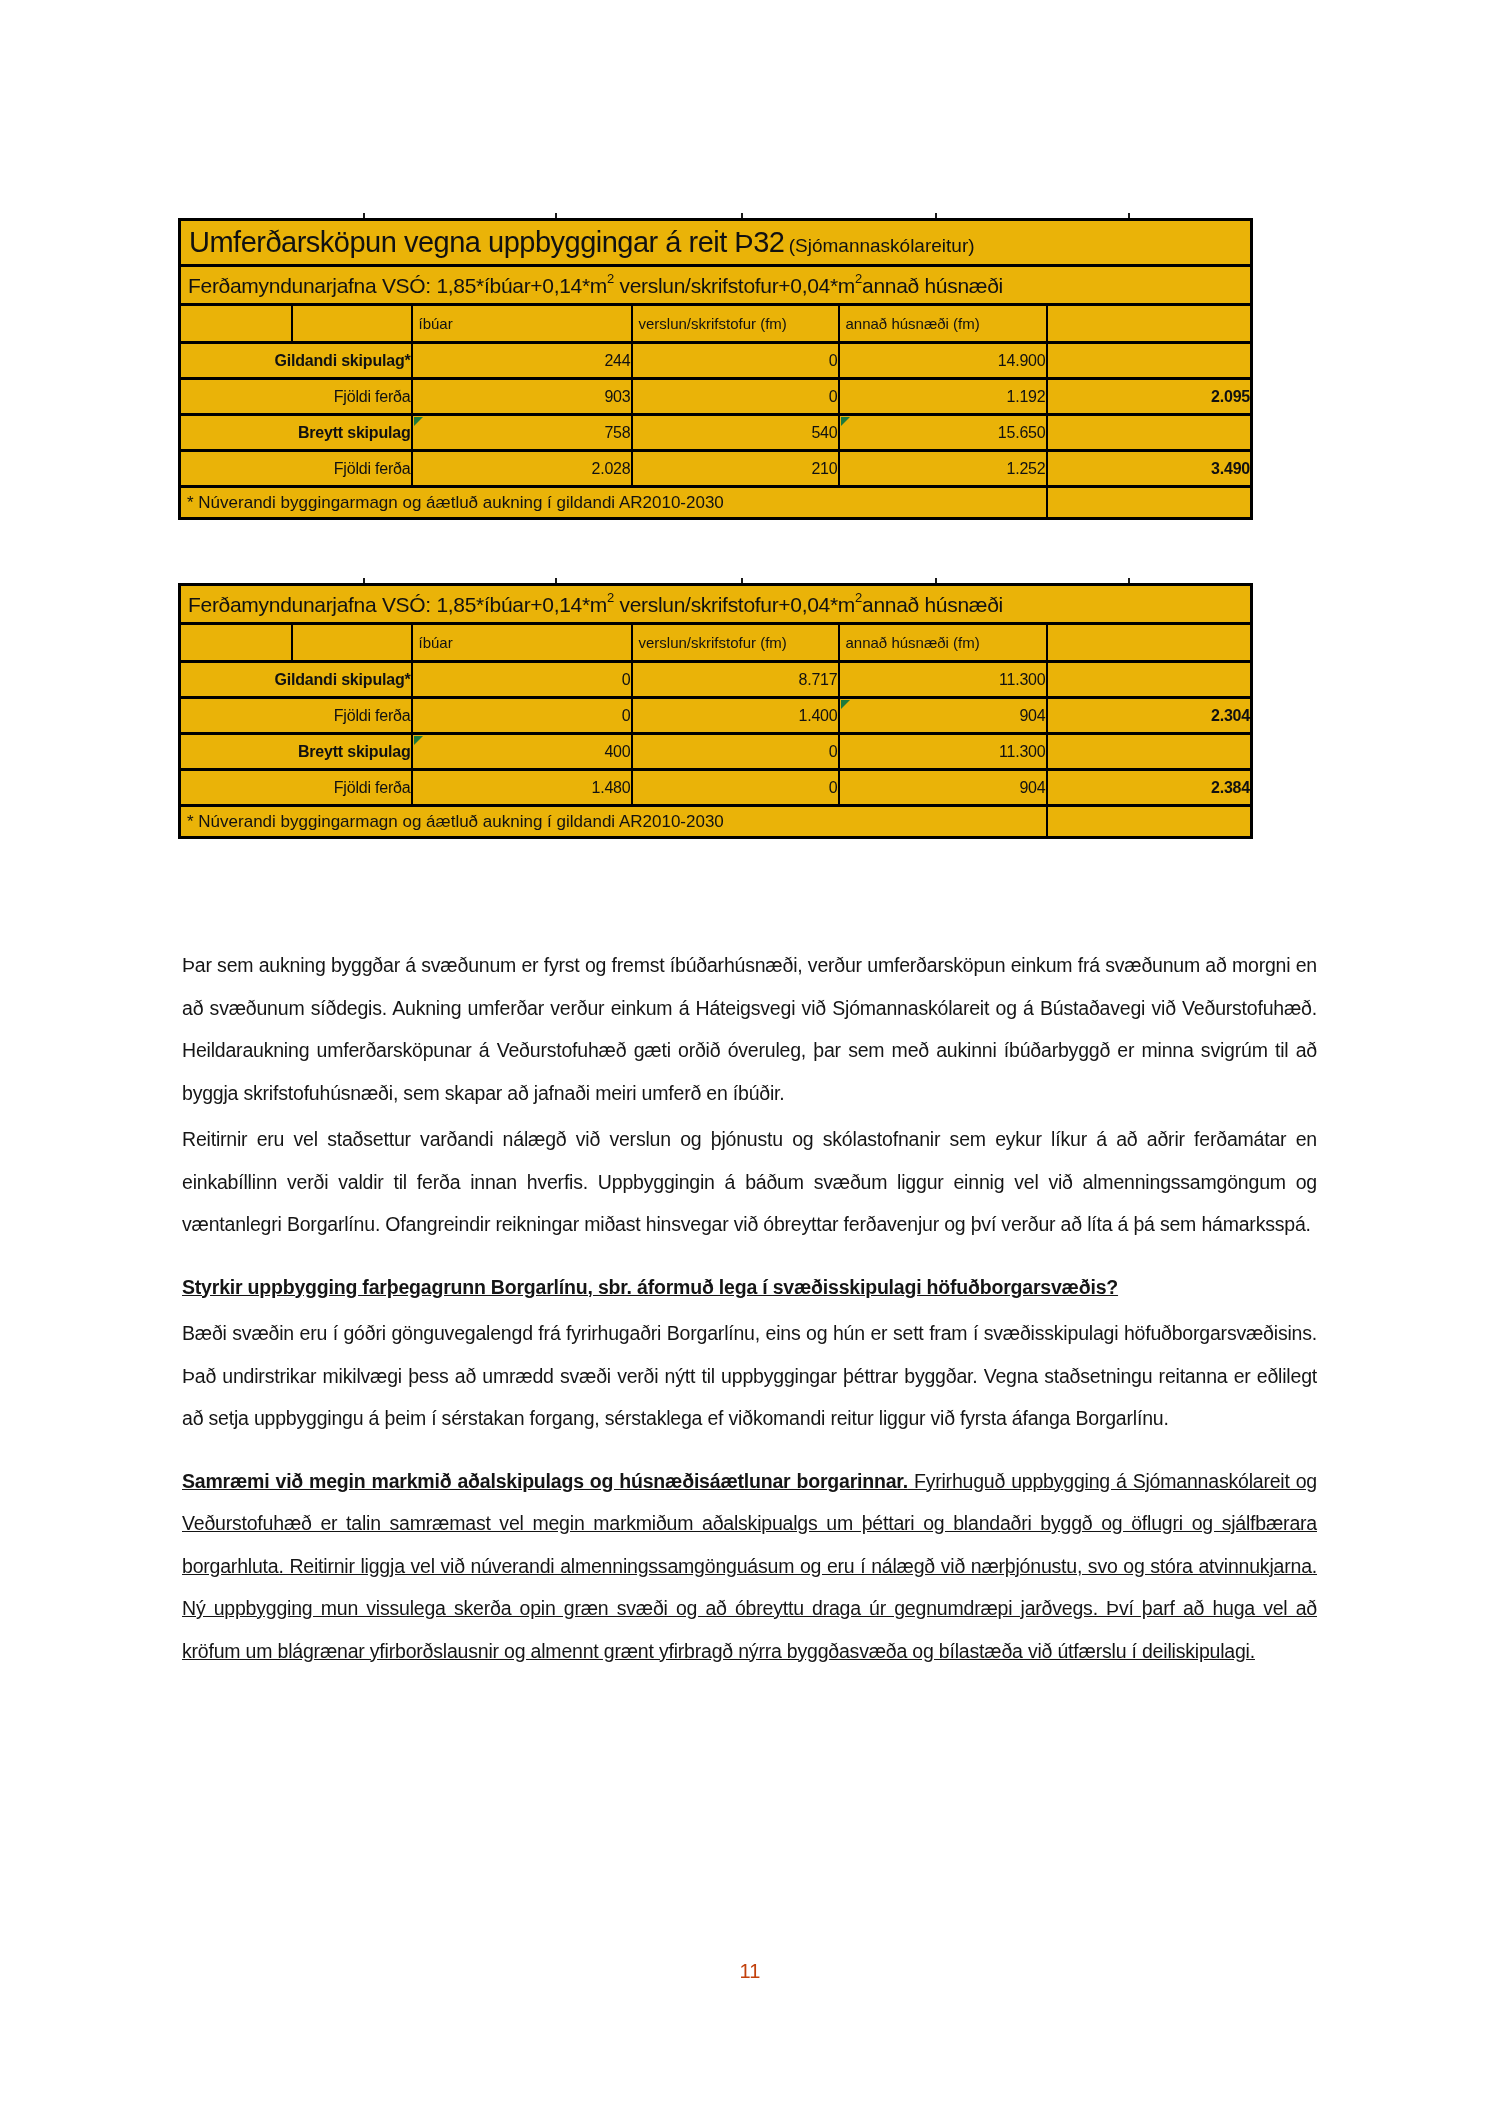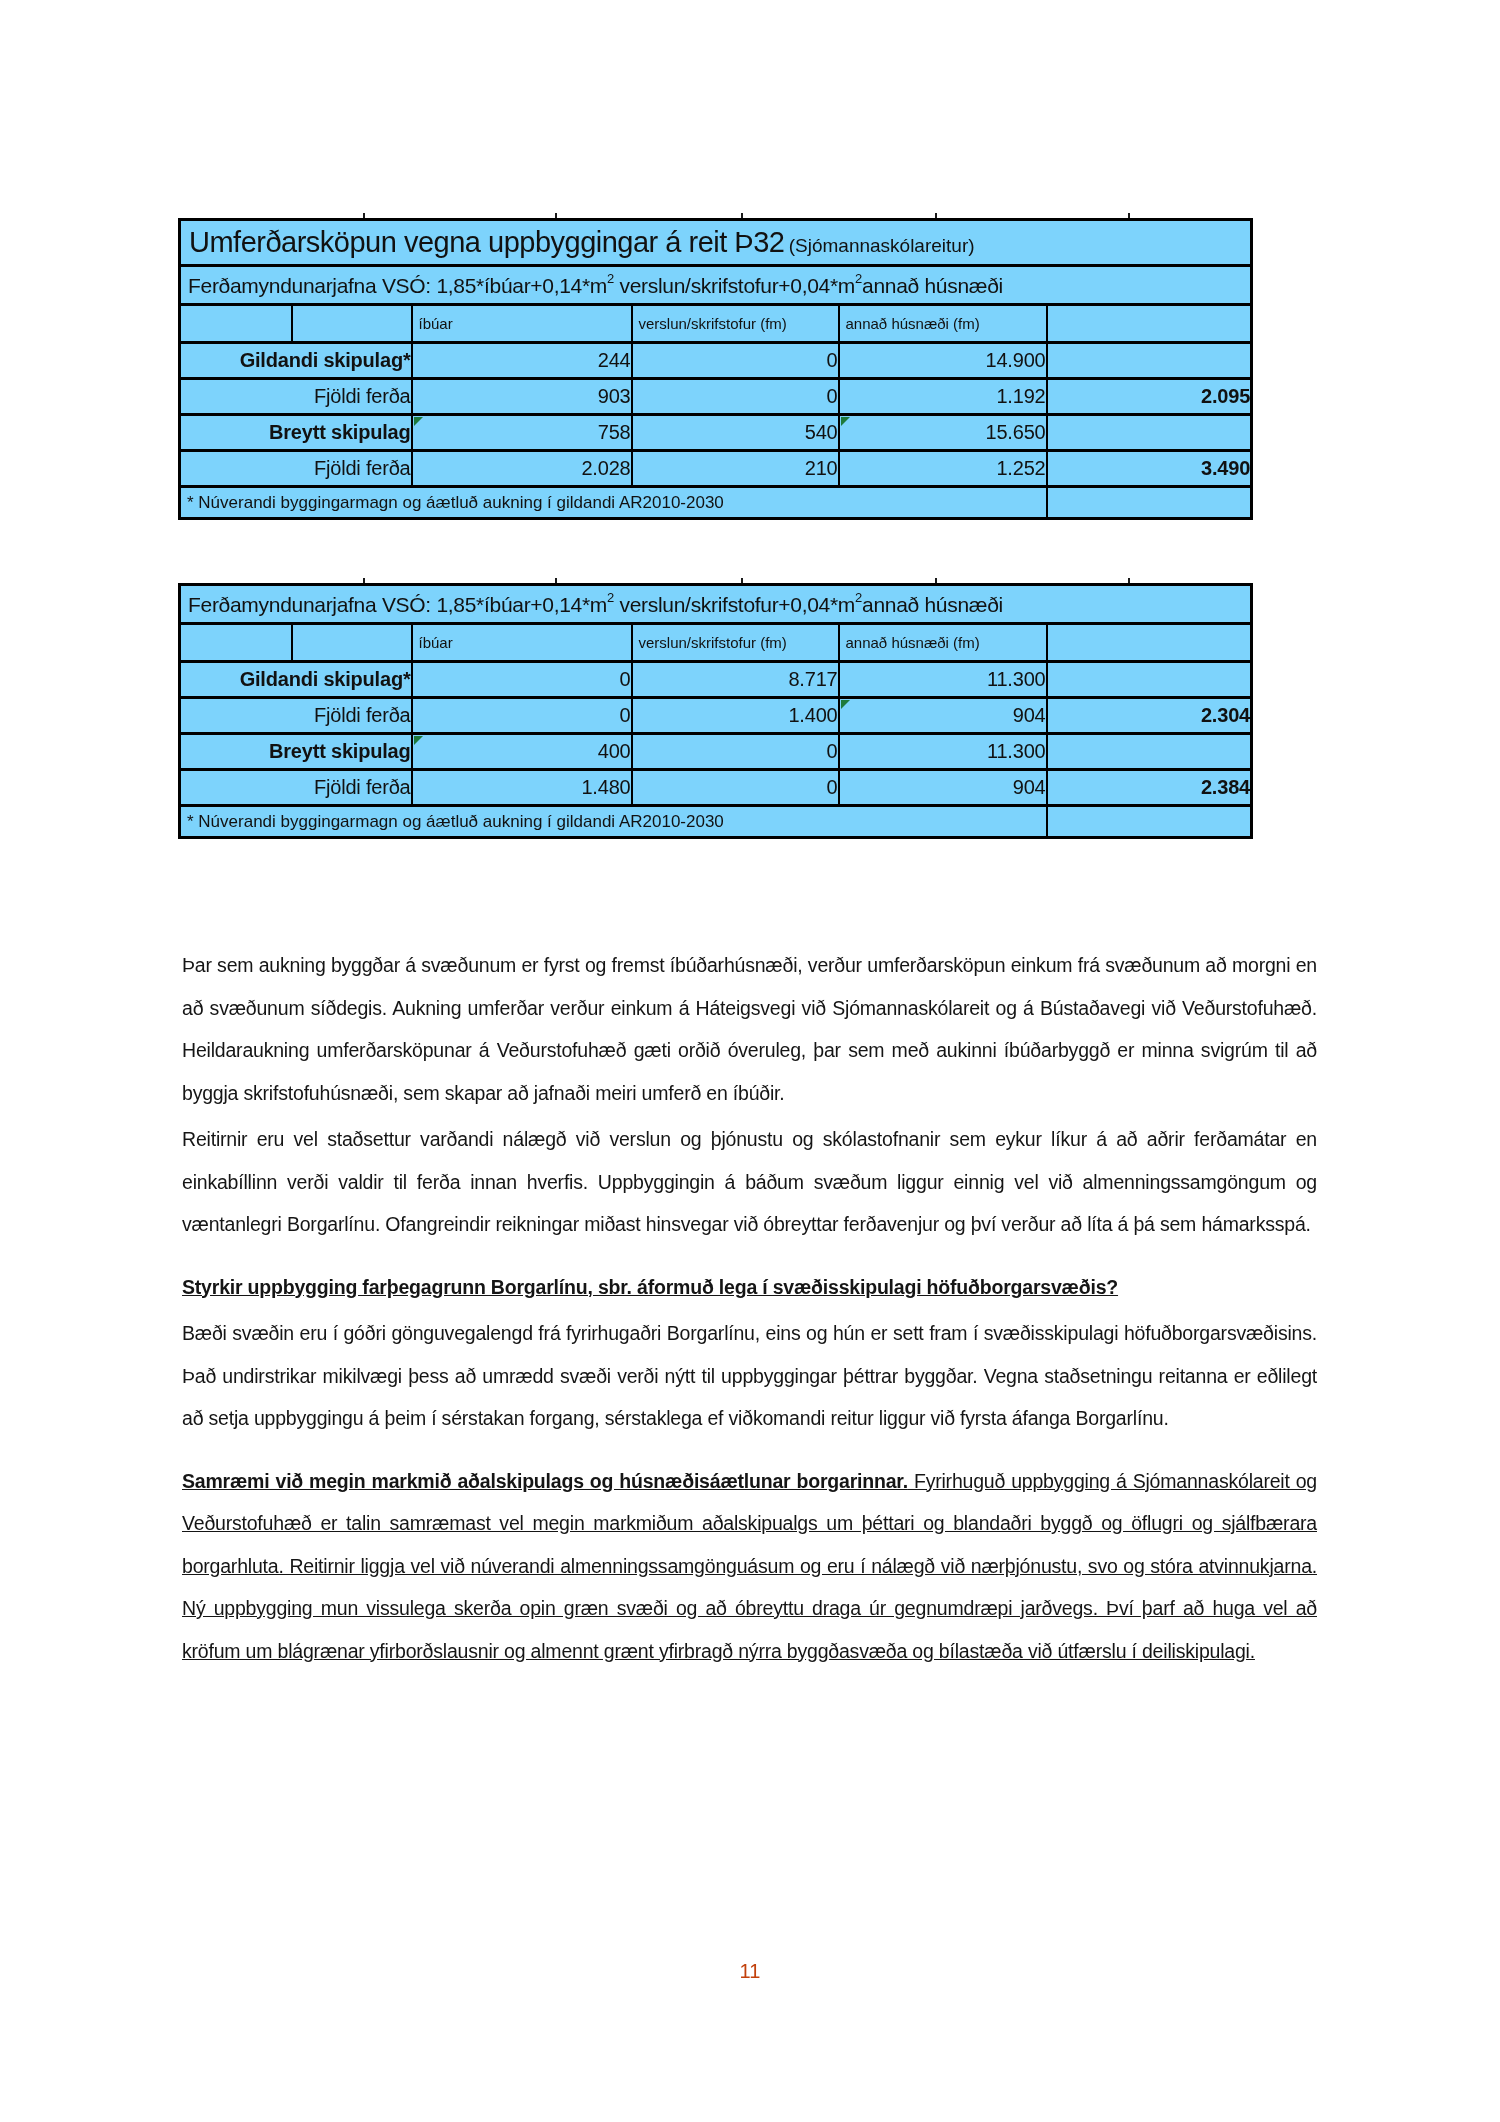--- a/index.html
+++ b/index.html
@@ -12,42 +12,42 @@
     overflow:hidden;
   }
   
   .tbl-wrap{position:absolute;left:178px;width:1072px;}
   .tbl-wrap.t1{top:218px;}
   .tbl-wrap.t2{top:583px;}
   table.xl{
     border-collapse:collapse;
     width:1072px;
     table-layout:fixed;
-    background:#7dd3fc;
+    background:#eab308;
     letter-spacing:-0.2px;
   }
   table.xl td{
     border-left:2px solid #000;
     border-right:2px solid #000;
     border-top:3px solid #000;
     border-bottom:3px solid #000;
     padding:0;
     position:relative;
     vertical-align:middle;
     overflow:hidden;
     white-space:nowrap;
   }
   table.xl{border:3px solid #000;}
   tr.r-title td{height:43px;padding-left:8px;}
   .tbl-title{font-size:29px;letter-spacing:-0.5px;}
   .tbl-title-note{font-size:19px;letter-spacing:0;}
   tr.r-formula td{height:36px;padding-left:7px;font-size:21px;letter-spacing:-0.3px;}
   tr.r-formula sup{font-size:13px;position:relative;top:-2px;}
   tr.r-cols td{height:35px;font-size:15px;padding-left:6px;letter-spacing:0;}
-  tr.r-data td{height:33px;font-size:20px;}
+  tr.r-data td{height:33px;font-size:16px;}
   tr.r-foot td{height:29px;font-size:17px;padding-left:6px;letter-spacing:0;}
   td.num{text-align:right;padding-right:6px;}
   td.lbl{text-align:right;padding-right:5px;}
   .bold{font-weight:bold;}
   td.total{text-align:right;padding-right:6px;font-weight:bold;}
   .tri{
     position:absolute;top:1px;left:1px;
     width:0;height:0;
     border-top:9px solid #1e7a3c;
     border-right:9px solid transparent;

